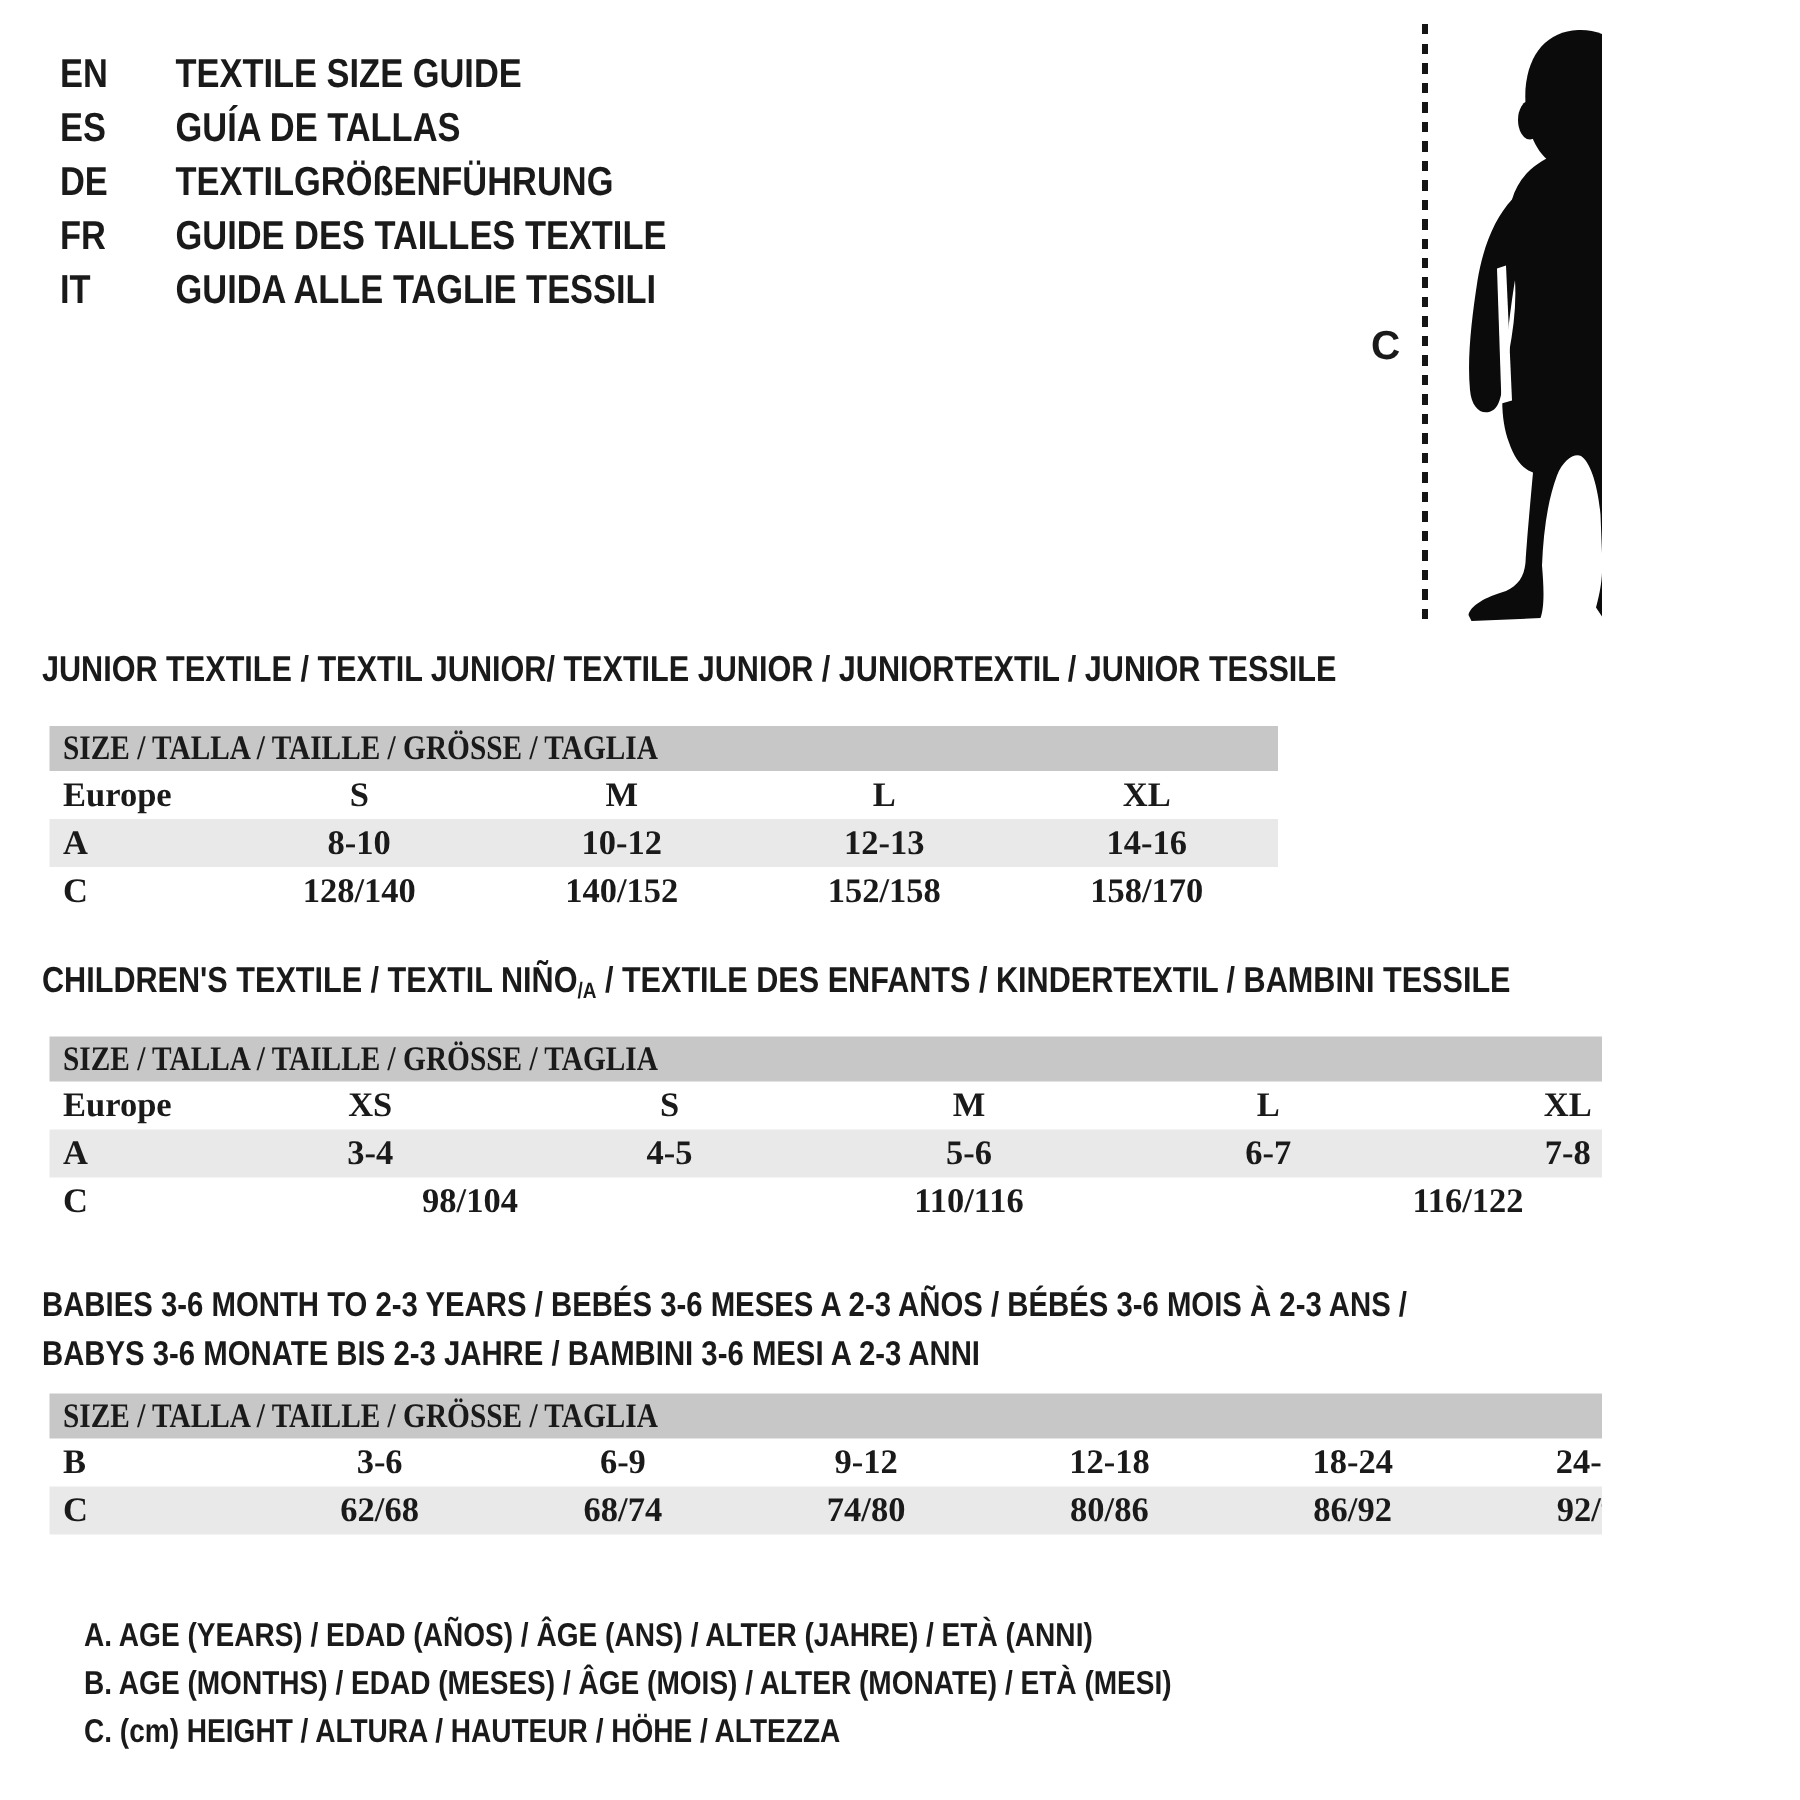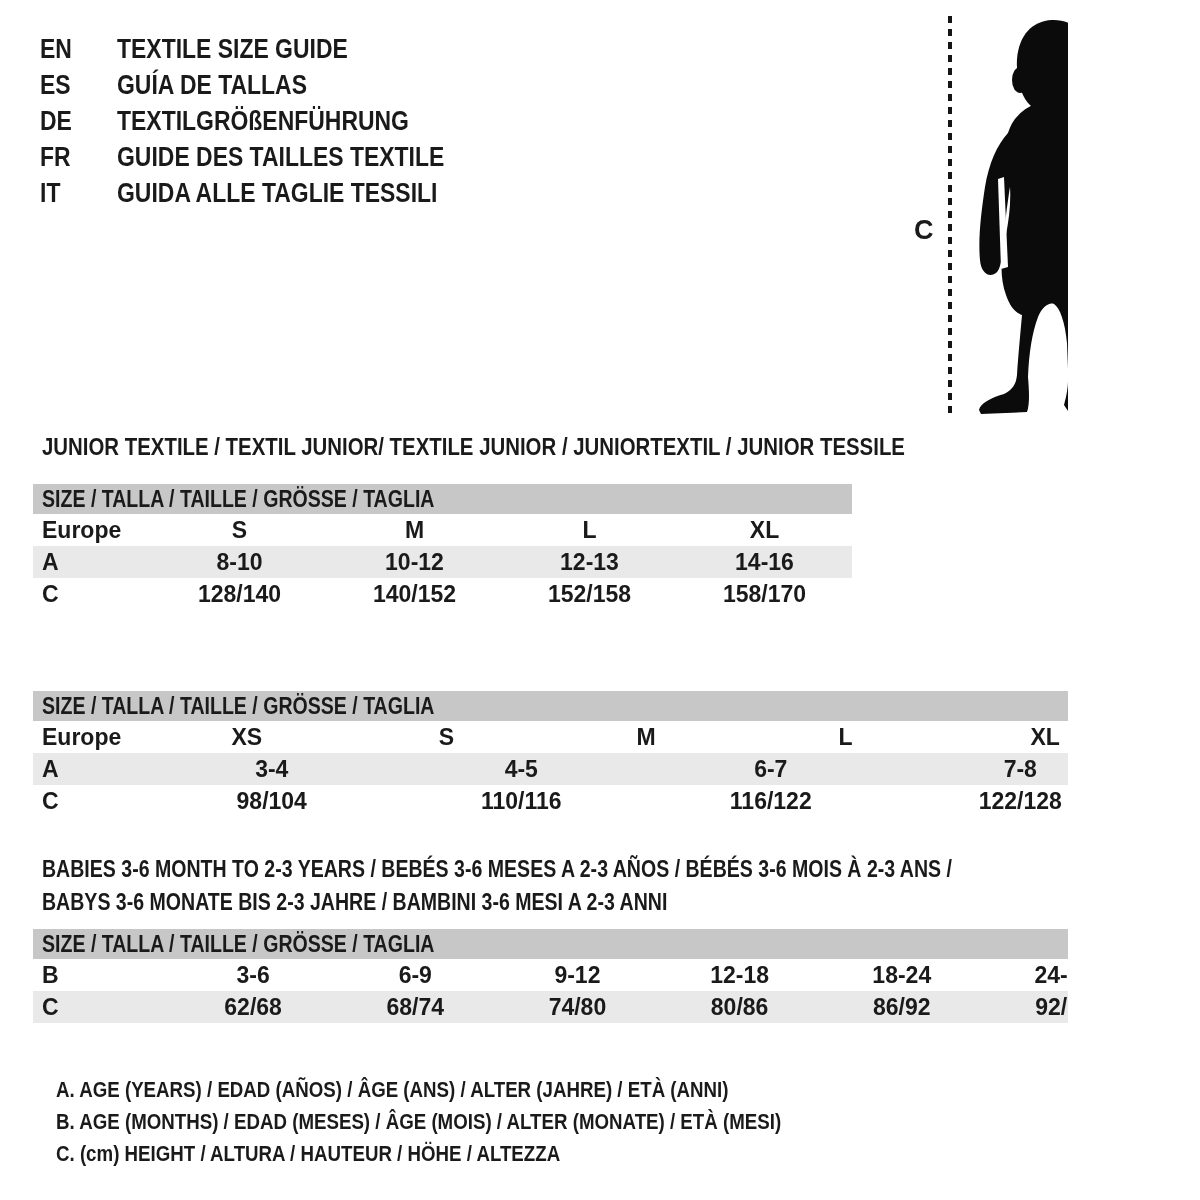--- a/index.html
+++ b/index.html
@@ -20,28 +20,28 @@
 
   
   #dash-line{
     position:absolute;left:948px;top:16px;width:4px;height:402px;
     background:repeating-linear-gradient(to bottom,#151515 0 7px,transparent 7px 13px);
   }
   #figure-c-label{position:absolute;left:914px;top:215px;font-size:27px;}
   #toddler{position:absolute;left:970px;top:17px;width:163px;height:400px;}
 
   
-  .sec-title{position:absolute;left:42px;font-size:24px;white-space:nowrap;}
+  .sec-title{position:absolute;left:28px;font-size:24px;white-space:nowrap;}
   #title-junior{top:433px;}
   #title-children{top:640px;}
   #title-babies{top:853px;font-size:23px;line-height:33px;}
   .sub{font-size:.62em;vertical-align:-.28em;}
 
   
-  .size-table{position:absolute;left:33px;font-size:23px;}
+  .size-table{position:absolute;left:33px;font-size:23px;font-family:Liberation Serif, serif;}
   #table-junior{top:484px;width:819px;}
   #table-children{top:691px;width:1112px;}
   #table-babies{top:929px;width:1112px;}
   .thead{
     height:30px;line-height:30px;background:var(--band,#c7c7c7);
     padding-left:9px;font-size:23px;
   }
   .trow{display:flex;height:32px;line-height:32px;}
   .trow.striped{background:var(--stripe,#e9e9e9);}
   .cell{white-space:nowrap;}
@@ -121,43 +121,46 @@
       </div>
       <div class="trow">
         <div class="cell lbl">C</div>
         <div class="cell val">128/140</div>
         <div class="cell val">140/152</div>
         <div class="cell val">152/158</div>
         <div class="cell val">158/170</div>
       </div>
     </div>
 
+  <div class="sec-title" id="title-children">
+    <span class="cond"><span>CHILDREN'S TEXTILE / TEXTIL NIÑO</span><span class="sub">/A</span><span> / TEXTILE DES ENFANTS / KINDERTEXTIL / BAMBINI TESSILE</span></span>
+  </div>
   <div class="size-table" id="table-children">
       <div class="thead"><span class="cond">SIZE / TALLA / TAILLE / GRÖSSE / TAGLIA</span></div>
       <div class="trow">
         <div class="cell lbl">Europe</div>
         <div class="cell val">XS</div>
         <div class="cell val">S</div>
         <div class="cell val">M</div>
         <div class="cell val">L</div>
         <div class="cell val">XL</div>
       </div>
       <div class="trow striped">
         <div class="cell lbl">A</div>
         <div class="cell val">3-4</div>
         <div class="cell val">4-5</div>
+        <div class="cell val">5-6</div>
         <div class="cell val">6-7</div>
         <div class="cell val">7-8</div>
       </div>
       <div class="trow">
         <div class="cell lbl">C</div>
         <div class="cell val">98/104</div>
         <div class="cell val">110/116</div>
         <div class="cell val">116/122</div>
-        <div class="cell val">122/128</div>
       </div>
     </div>
 
   <div class="sec-title" id="title-babies">
     <div><span class="cond">BABIES 3-6 MONTH TO 2-3 YEARS / BEBÉS 3-6 MESES A 2-3 AÑOS / BÉBÉS 3-6 MOIS À 2-3 ANS /</span></div>
     <div><span class="cond">BABYS 3-6 MONATE BIS 2-3 JAHRE / BAMBINI 3-6 MESI A 2-3 ANNI</span></div>
   </div>
   <div class="size-table" id="table-babies">
       <div class="thead"><span class="cond">SIZE / TALLA / TAILLE / GRÖSSE / TAGLIA</span></div>
       <div class="trow">

